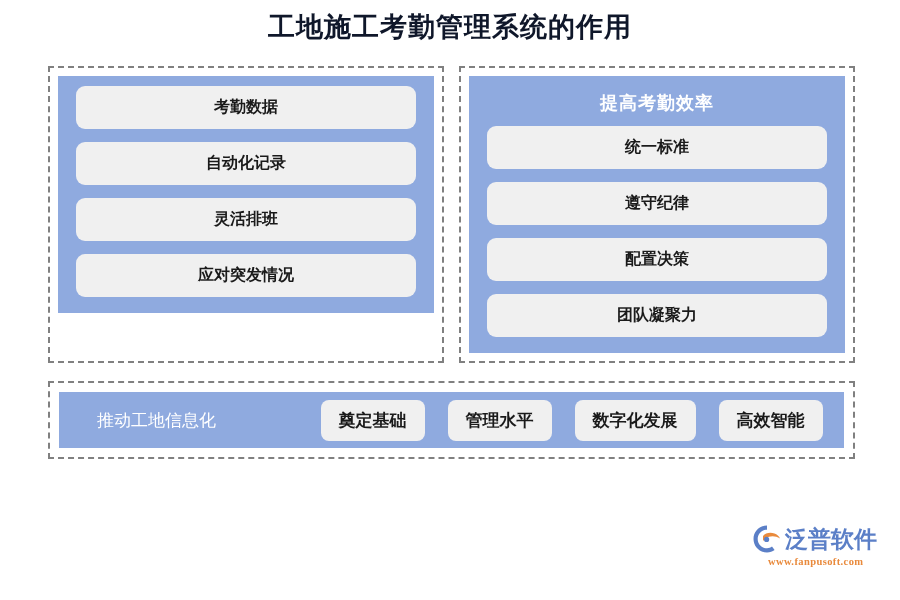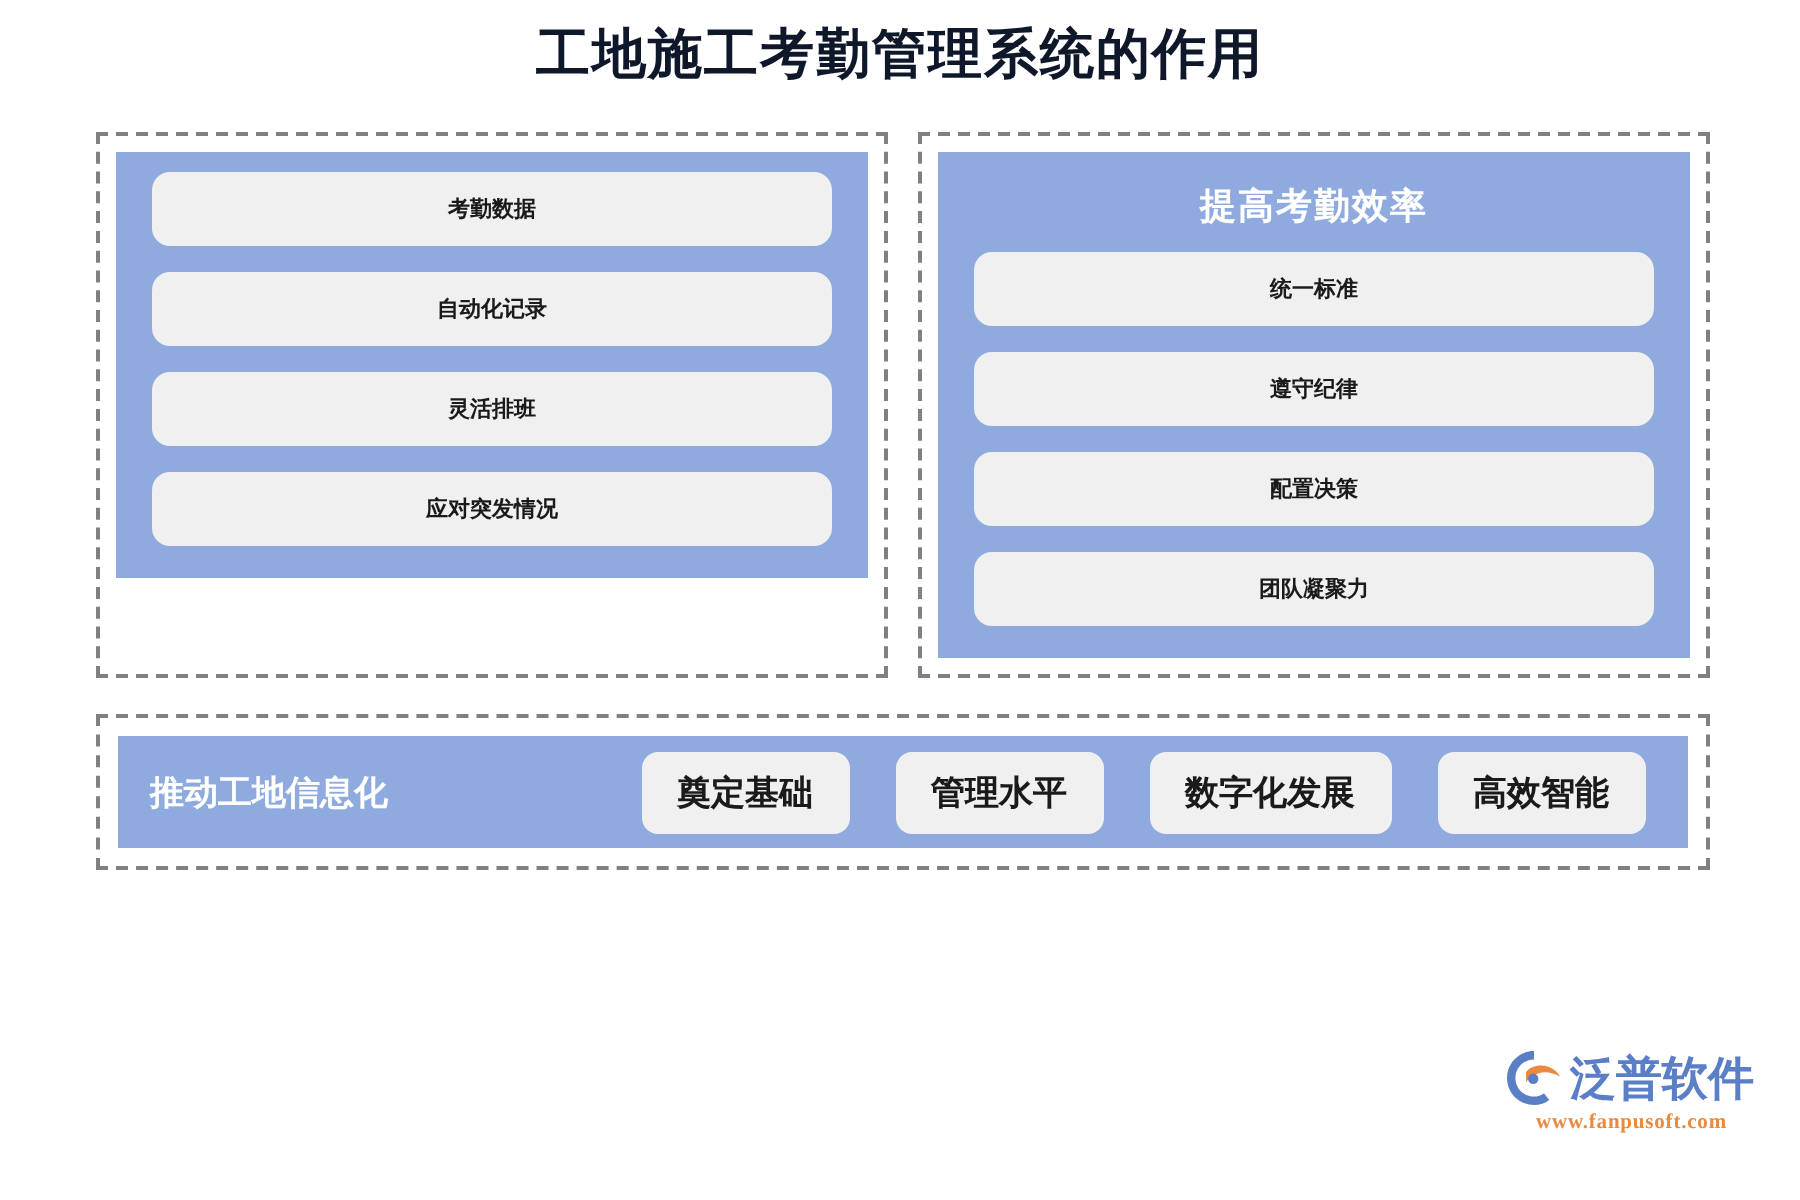--- a/index.html
+++ b/index.html
@@ -102,21 +102,21 @@
     font-size: 18px;
     font-weight: bold;
     text-align: center;
     padding: 5px 0 11px 0;
     letter-spacing: 1px;
   }
   .col-item {
     background: #f0f0f0;
     border-radius: 9px;
     color: #1a1a1a;
-    font-size: 11px;
+    font-size: 16px;
     font-weight: bold;
     text-align: center;
     padding: 11px 16px;
     margin-bottom: 13px;
   }
   .col-item:last-child { margin-bottom: 0; }
 
   
   .section-bottom {
     height: 78px;
@@ -124,24 +124,24 @@
   }
   .bottom-inner {
     display: flex;
     height: 100%;
     background: #8faadf;
     align-items: center;
   }
   .bottom-label {
     color: #ffffff;
     font-size: 17px;
-    font-weight: bold;
+    font-weight: normal;
     width: 250px;
     flex: 0 0 auto;
-    padding-left: 16px;
+    padding-left: 38px;
     box-sizing: border-box;
   }
   .bottom-chips {
     flex: 1 1 auto;
     display: flex;
     align-items: flex-start;
     justify-content: space-around;
     padding-right: 10px;
   }
 

